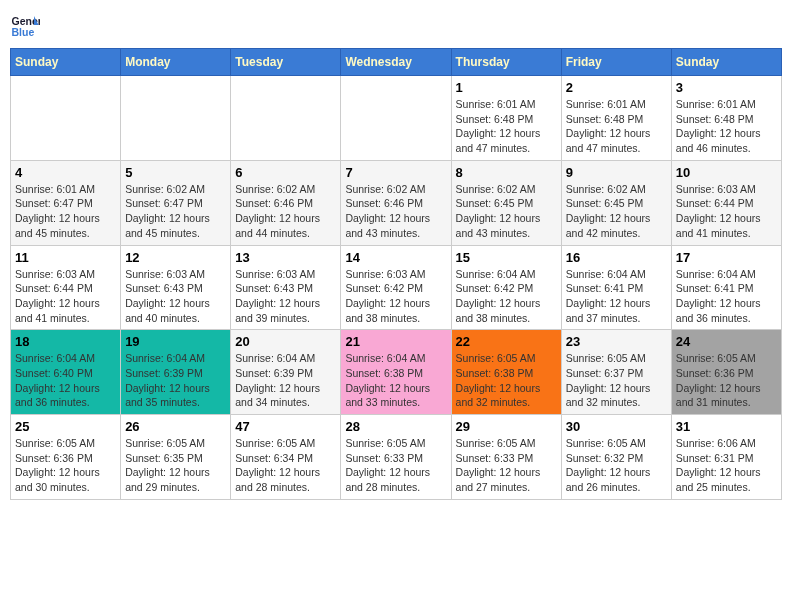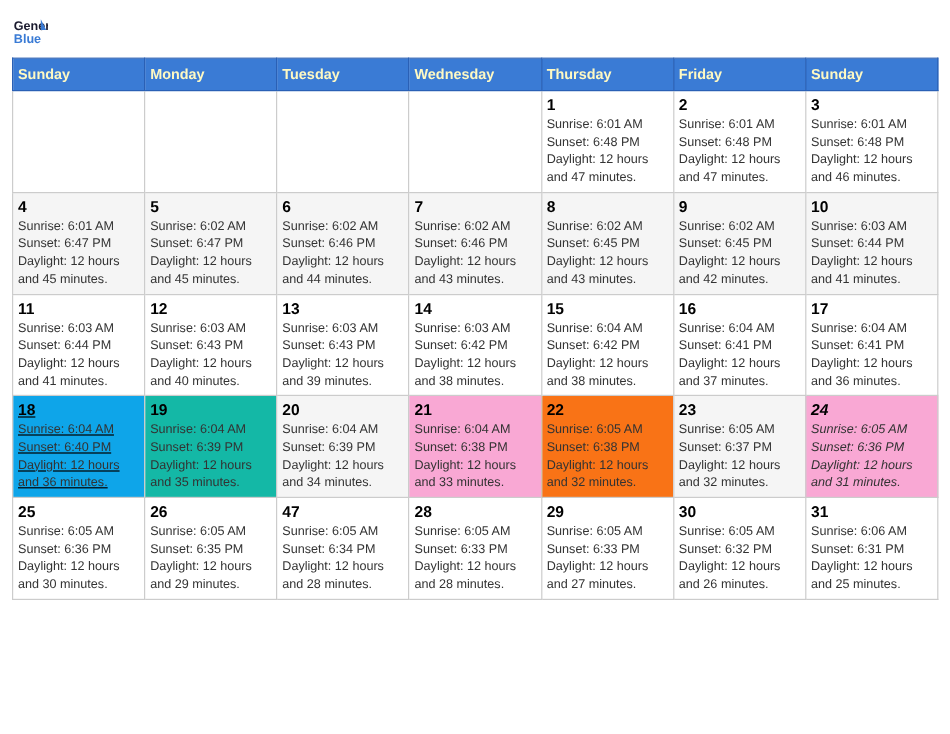--- a/index.html
+++ b/index.html
@@ -229,21 +229,21 @@
         </td>
         <td>
           <span class="day-number">17</span>
           <div class="day-info" style="white-space: pre-line;">Sunrise: 6:04 AM
 Sunset: 6:41 PM
 Daylight: 12 hours
 and 36 minutes.</div>
         </td>
       </tr>
       <tr>
-        <td style="background: #0ea5e9; text-decoration: underline;">
+        <td style="background: #14b8a6;">
           <span class="day-number">18</span>
           <div class="day-info" style="white-space: pre-line;">Sunrise: 6:04 AM
 Sunset: 6:40 PM
 Daylight: 12 hours
 and 36 minutes.</div>
         </td>
         <td style="background: #14b8a6;">
           <span class="day-number">19</span>
           <div class="day-info" style="white-space: pre-line;">Sunrise: 6:04 AM
 Sunset: 6:39 PM
@@ -271,21 +271,21 @@
 Daylight: 12 hours
 and 32 minutes.</div>
         </td>
         <td style="background: rgb(245, 245, 245);">
           <span class="day-number">23</span>
           <div class="day-info" style="white-space: pre-line;">Sunrise: 6:05 AM
 Sunset: 6:37 PM
 Daylight: 12 hours
 and 32 minutes.</div>
         </td>
-        <td style="background: #f9a8d4; font-style: italic;">
+        <td style="background: #a3a3a3;">
           <span class="day-number">24</span>
           <div class="day-info" style="white-space: pre-line;">Sunrise: 6:05 AM
 Sunset: 6:36 PM
 Daylight: 12 hours
 and 31 minutes.</div>
         </td>
       </tr>
       <tr>
         <td>
           <span class="day-number">25</span>

